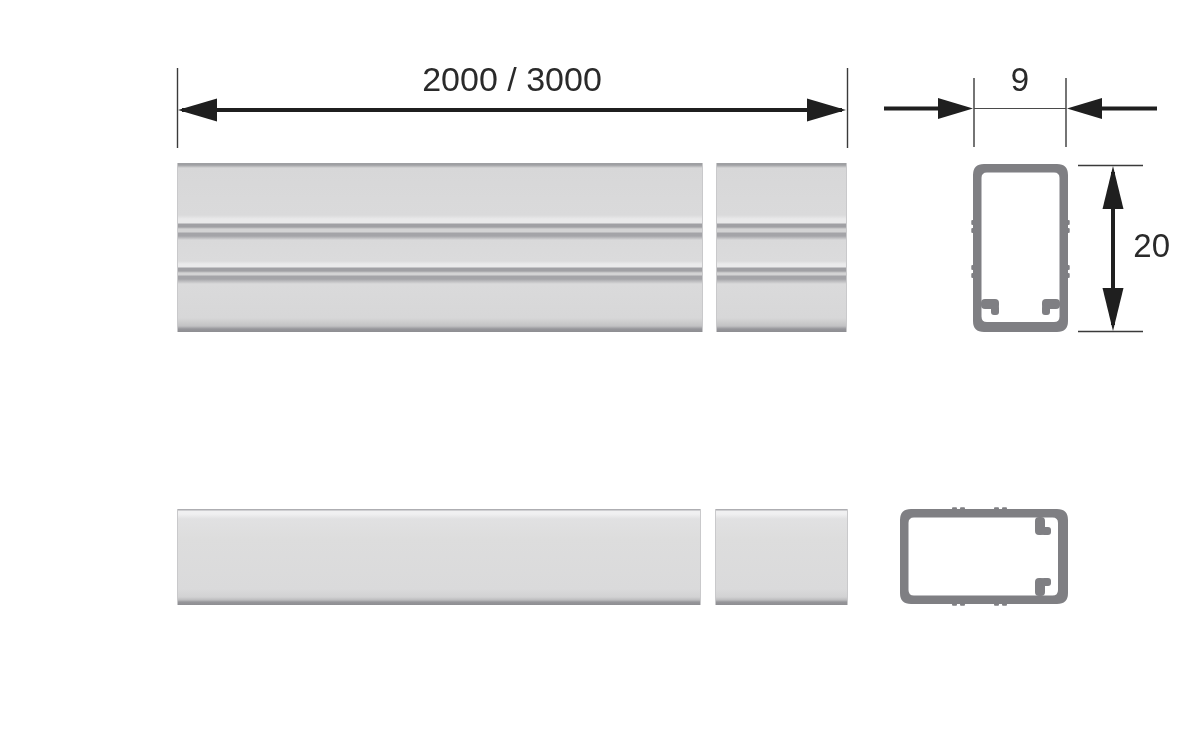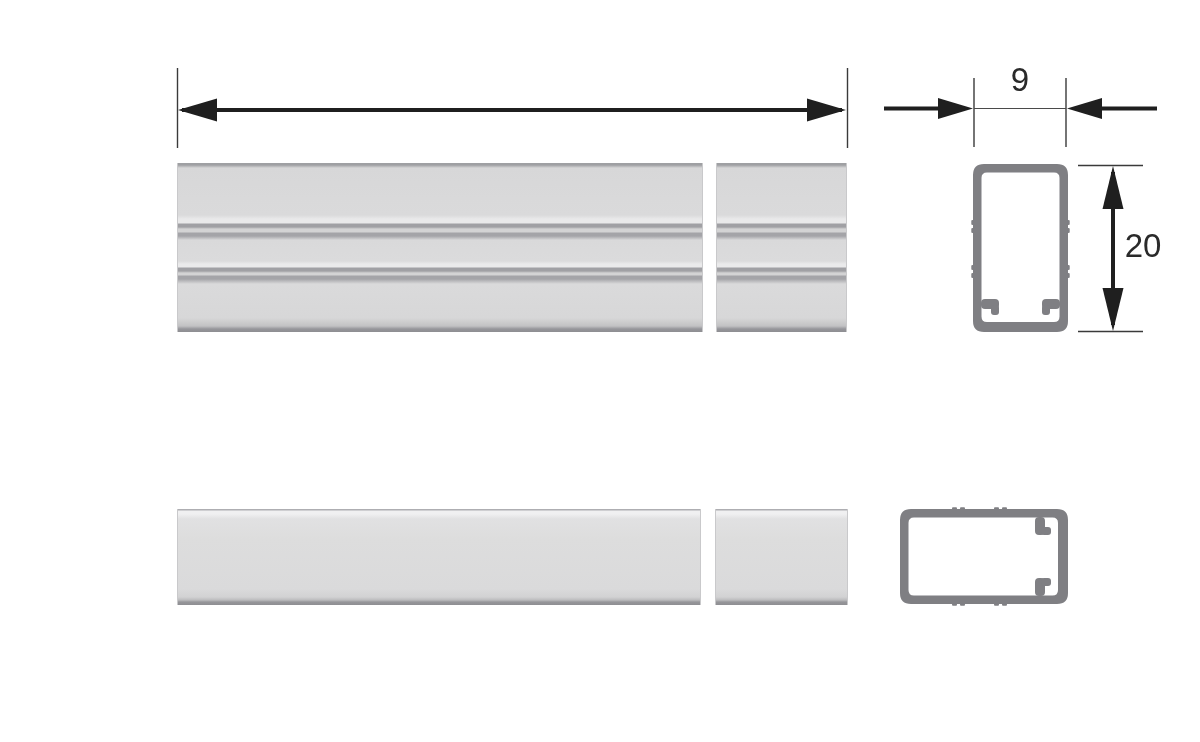--- a/index.html
+++ b/index.html
@@ -16,21 +16,21 @@
   .dim-label{
     position:absolute;
     color:#2a2a2a;
     text-align:center;
     line-height:1.1;
     white-space:nowrap;
     user-select:none;
   }
   .dim-label.len{left:177px;top:61px;width:670px;font-size:34px;}
   .dim-label.wid{left:972px;top:62px;width:96px;font-size:33px;}
-  .dim-label.hei{left:1116px;top:228px;width:54px;font-size:33px;}
+  .dim-label.hei{left:1116px;top:228px;width:54px;font-size:33px;text-align:right;}
 
   
   svg.dims{position:absolute;left:0;top:0;pointer-events:none;}
   .ext{stroke:#3a3a3a;stroke-width:1.4;}
   .thin{stroke:#4a4a4a;stroke-width:1.2;}
   .shaft{stroke:#1f1f1f;stroke-width:4;}
   .head{fill:#1f1f1f;stroke:none;}
 
   
   .bar{position:absolute;box-shadow:inset 1px 0 0 #c9c9cb, inset -1px 0 0 #c9c9cb;}
@@ -75,20 +75,21 @@
   
   svg.xsec{position:absolute;}
   svg.xsec-v{left:971px;top:162px;}
   svg.xsec-h{left:898px;top:507px;}
 </style>
 </head>
 <body>
 
 <div class="canvas">
 
+  <div class="dim-label len">2000 / 3000</div>
   <div class="dim-label wid">9</div>
   <div class="dim-label hei">20</div>
 
   <div class="bar top-view seg1t"></div>
   <div class="bar top-view seg2t"></div>
 
   <div class="bar bottom-view seg1b"></div>
   <div class="bar bottom-view seg2b"></div>
 
   <svg class="dims" width="1200" height="742" viewBox="0 0 1200 742">

